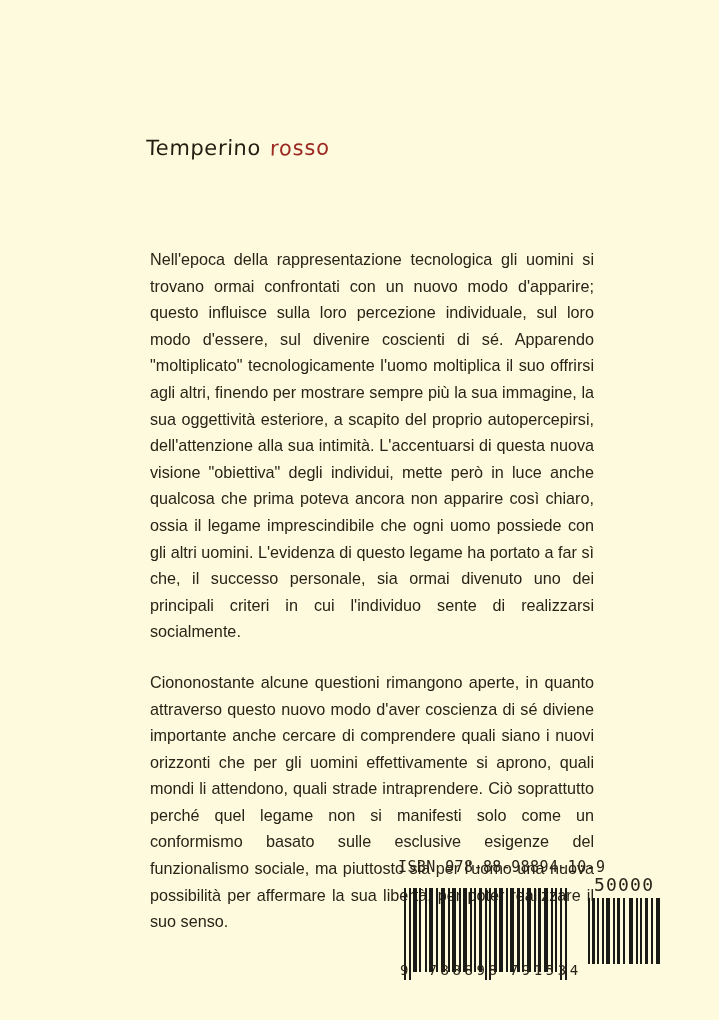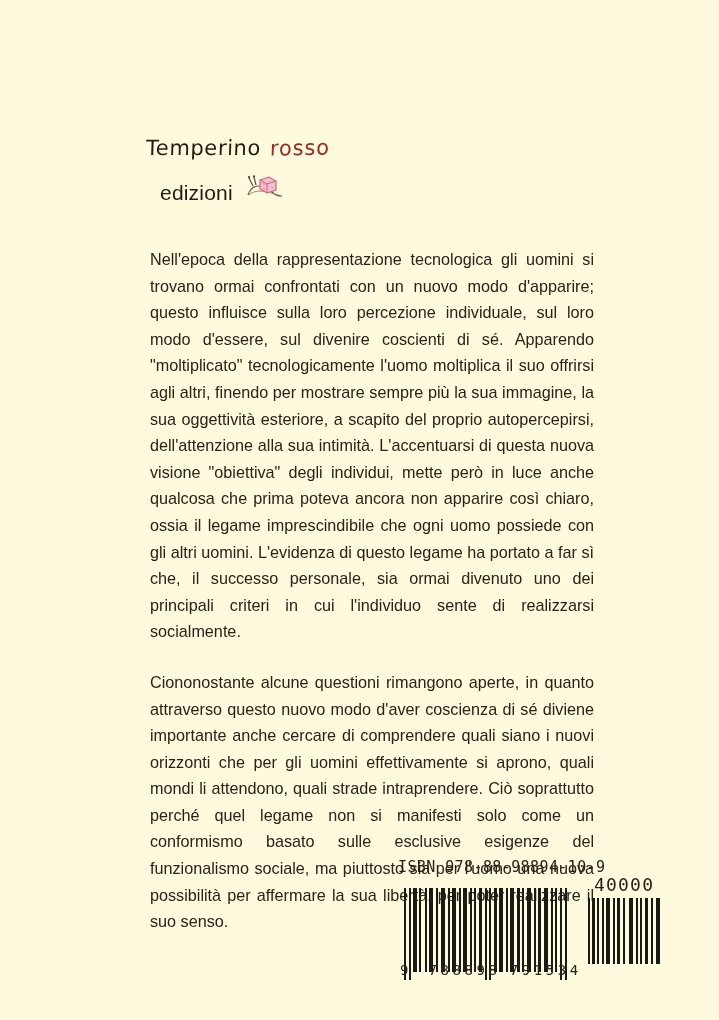--- a/index.html
+++ b/index.html
@@ -147,52 +147,31 @@
 </head>
 <body>
 
 <div class="page">
 
   <div class="logo-block">
     <div class="logo-line1">
       <span class="logo-temperino">Temperino</span>
       <span class="logo-rosso">rosso</span>
     </div>
-    <div class="logo-line2">
-      <span class="logo-edizioni">edizioni</span>
-      <span class="snail">
-        <svg width="40" height="30" viewBox="0 0 40 30">
-
-          <path d="M3 25 C5 19, 9 16, 14 16 C20 16, 24 19, 27 22 C30 25, 33 26, 37 26" fill="none" stroke="#6b5a4a" stroke-width="1.2"></path>
-          <path d="M4 25 C7 22, 11 21, 16 21 C22 21, 27 23, 33 26" fill="none" stroke="#9b8a78" stroke-width="1"></path>
-
-          <path d="M8 16 L4 8" fill="none" stroke="#5a4a3a" stroke-width="1.1"></path>
-          <path d="M11 15 L9 7" fill="none" stroke="#5a4a3a" stroke-width="1.1"></path>
-          <circle cx="4" cy="7.2" r="1.1" fill="#4a3a2c"></circle>
-          <circle cx="9" cy="6.4" r="1.1" fill="#4a3a2c"></circle>
-
-          <path d="M15 10 L24 7 L31 11 L31 20 L22 23 L15 19 Z" fill="#f2bfcd" stroke="#c9607f" stroke-width="1.1"></path>
-          <path d="M15 10 L22 14 L31 11" fill="none" stroke="#c9607f" stroke-width="1"></path>
-          <path d="M22 14 L22 23" fill="none" stroke="#c9607f" stroke-width="1"></path>
-          <path d="M17 12.5 L20.5 15 M25 12.5 L28.5 11.5" fill="none" stroke="#d9879f" stroke-width="0.8"></path>
-          <path d="M18 17.5 L20 20 M26 16.5 L28.5 18.5" fill="none" stroke="#d9879f" stroke-width="0.8"></path>
-        </svg>
-      </span>
-    </div>
   </div>
 
   <div class="blurb">
     <p>Nell'epoca della rappresentazione tecnologica gli uomini si trovano ormai confrontati con un nuovo modo d'apparire; questo influisce sulla loro percezione individuale, sul loro modo d'essere, sul divenire coscienti di sé. Apparendo "moltiplicato" tecnologicamente l'uomo moltiplica il suo offrirsi agli altri, finendo per mostrare sempre più la sua immagine, la sua oggettività esteriore, a scapito del proprio autopercepirsi, dell'attenzione alla sua intimità. L'accentuarsi di questa nuova visione "obiettiva" degli individui, mette però in luce anche qualcosa che prima poteva ancora non apparire così chiaro, ossia il legame imprescindibile che ogni uomo possiede con gli altri uomini. L'evidenza di questo legame ha portato a far sì che, il successo personale, sia ormai divenuto uno dei principali criteri in cui l'individuo sente di realizzarsi socialmente.</p>
     <p>Ciononostante alcune questioni rimangono aperte, in quanto attraverso questo nuovo modo d'aver coscienza di sé diviene importante anche cercare di comprendere quali siano i nuovi orizzonti che per gli uomini effettivamente si aprono, quali mondi li attendono, quali strade intraprendere. Ciò soprattutto perché quel legame non si manifesti solo come un conformismo basato sulle esclusive esigenze del funzionalismo sociale, ma piuttosto sia per l'uomo una nuova possibilità per affermare la sua libertà, per poter realizzare il suo senso.</p>
   </div>
 
   <div class="barcode-area">
 
     <div class="isbn-text">ISBN 978-88-98894-10-9</div>
-    <div class="addon-digits">40000</div>
+    <div class="addon-digits">50000</div>
 
     <div class="ean-main">
       <svg width="172" height="92" viewBox="0 0 172 92" preserveAspectRatio="none">
         <g fill="#1a1a16">
 
           <rect x="4" y="0" width="2" height="92"></rect>
           <rect x="9" y="0" width="2" height="92"></rect>
 
           <rect x="13" y="0" width="4" height="84"></rect>
           <rect x="19" y="0" width="2" height="84"></rect>

